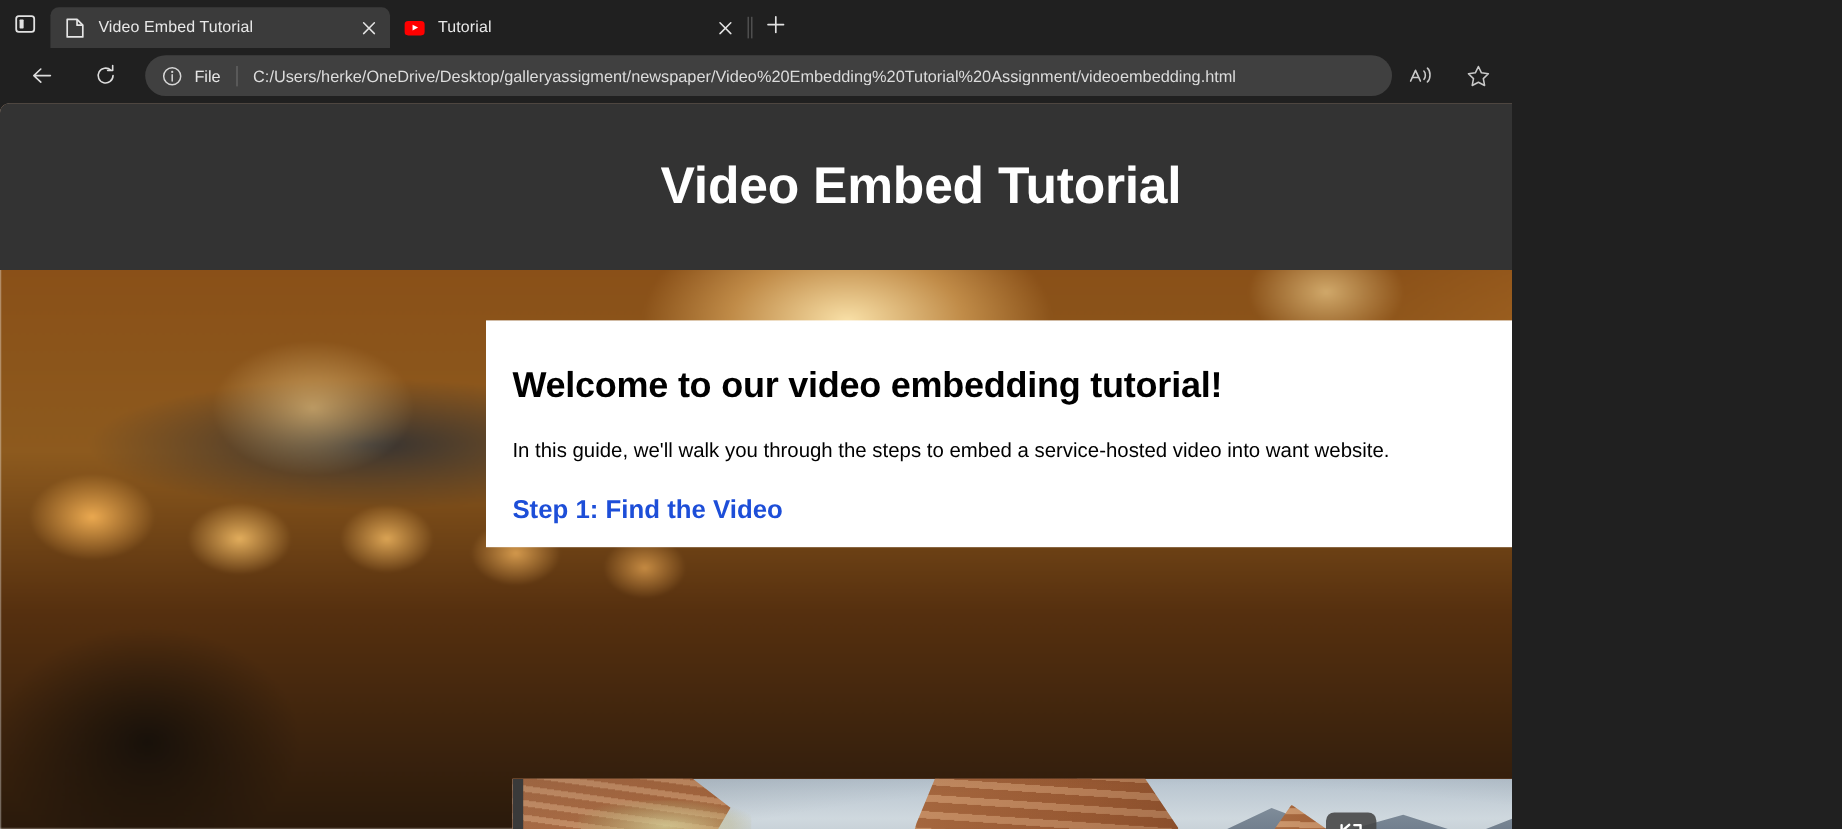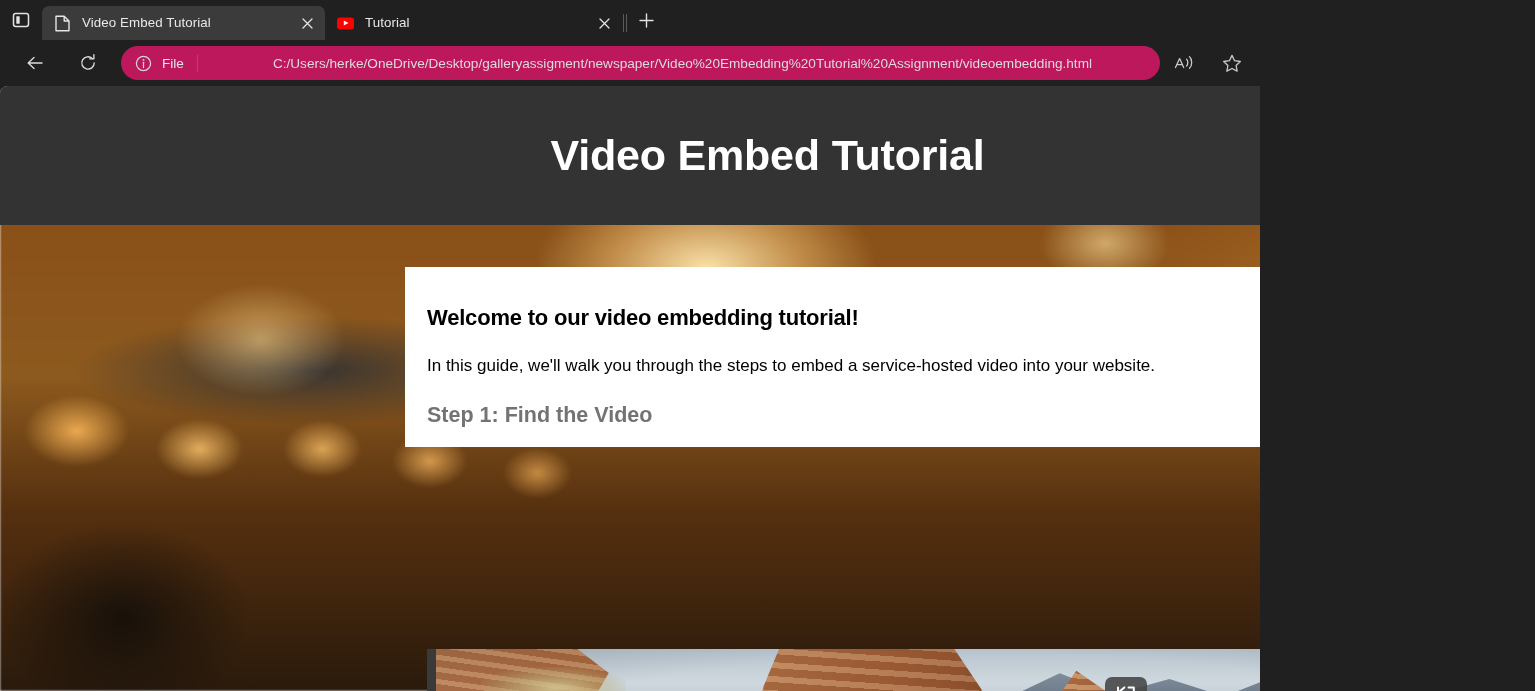--- a/index.html
+++ b/index.html
@@ -132,30 +132,29 @@
     border-radius: 6px;
     display: flex;
     align-items: center;
     justify-content: center;
     flex: none;
     cursor: pointer;
   }
   .omnibox {
     flex: 1 1 auto;
     height: 34px;
-    background: #be185d;
+    background: #404040;
     border-radius: 17px;
     display: flex;
     align-items: center;
     margin-left: 14px;
     padding: 0 6px 0 14px;
     box-sizing: border-box;
     cursor: text;
     min-width: 0;
-    text-align: center;
   }
   .omnibox .info-icon { flex:none; display:flex; align-items:center; }
   .omnibox .scheme-label {
     color: #e6e6e6;
     font-size: 13.6px;
     margin-left: 10px;
     flex: none;
   }
   .omnibox .vdiv {
     width: 1px;
@@ -256,37 +255,37 @@
     position: absolute;
     left: 405px;
     top: 42px;
     width: 1040px;
     background: #ffffff;
     padding: 22px 22px 18px 22px;
     box-sizing: border-box;
   }
   .card h2 {
     margin: 16px 0 0 0;
-    font-size: 22px;
+    font-size: 30px;
     font-weight: bold;
     color: #000;
     letter-spacing: -.2px;
     line-height: 1.15;
   }
   .card p {
     margin: 25px 0 0 0;
     font-size: 17px;
     color: #000;
     line-height: 1.3;
   }
   .card h3 {
     margin: 26px 0 0 0;
     font-size: 21.5px;
     font-weight: bold;
-    color: #737373;
+    color: #1d4ed8;
     line-height: 1.2;
   }
 
   
   .video-embed {
     position: absolute;
     left: 427px;
     top: 424px;
     width: 1108px;
     height: 181px;
@@ -467,21 +466,21 @@
     <div class="page-bg"></div>
 
     <div class="page-header">
       <h1>Video Embed Tutorial</h1>
     </div>
 
     <div class="content-wrap">
 
       <div class="card">
         <h2>Welcome to our video embedding tutorial!</h2>
-        <p>In this guide, we'll walk you through the steps to embed a service-hosted video into your website.</p>
+        <p>In this guide, we'll walk you through the steps to embed a service-hosted video into want website.</p>
         <h3>Step 1: Find the Video</h3>
       </div>
 
       <div class="video-embed" title="Desert canyon video with presenter">
         <div class="vid-scene">
           <div class="vid-sky"></div>
           <div class="vid-mtns"></div>
 
           <div class="vid-rock-left"></div>
           <div class="vid-rock-mid"></div>

